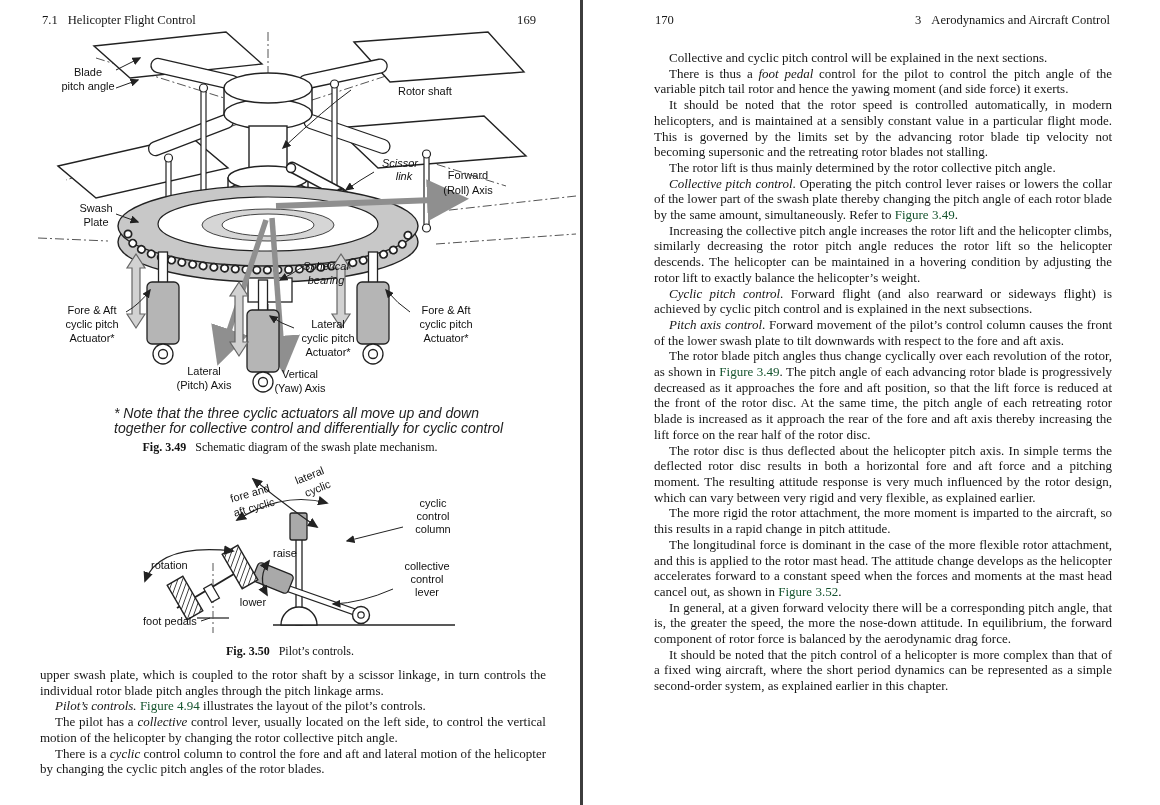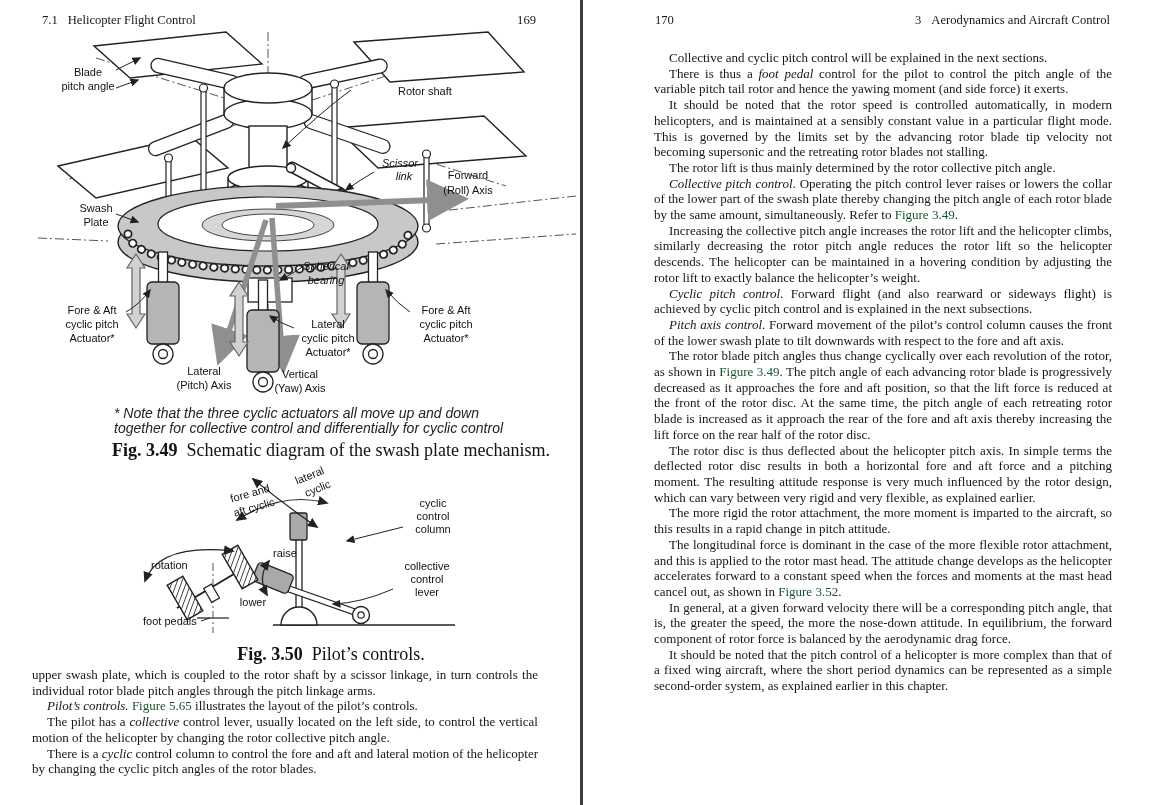--- a/index.html
+++ b/index.html
@@ -12,28 +12,28 @@
   .runhead{position:absolute;top:13px;font-size:12.6px;}
   .rh-left{left:42px;}
   .rh-right-num{left:72px;}
   .rh-right-title{right:50px;}
   .rh-left-num{position:absolute;top:13px;right:44px;font-size:12.6px;}
   .rh-sec{margin-right:10px;}
   .body-col p{margin:0;text-align:justify;font-size:13px;line-height:15.7px;}
   .body-col p.ind{text-indent:15px;}
   .it{font-style:italic;}
   .figlink{color:#14532d;cursor:pointer;}
-  .body-left{position:absolute;top:667px;left:32px;width:506px;}
+  .body-left{position:absolute;top:667px;left:40px;width:506px;}
   .body-right{position:absolute;top:50px;left:71px;width:458px;}
   .fig349{position:absolute;top:28px;left:36px;}
   .fig350{position:absolute;top:465px;left:133px;}
   .fignote{position:absolute;top:406px;left:114px;width:420px;
            font-family:"Liberation Sans",sans-serif;font-style:italic;
            font-size:14px;line-height:14.6px;color:#222;}
-  .caption{position:absolute;left:0;width:100%;text-align:center;font-size:18px;color:#111;padding-left:41px;}
+  .caption{position:absolute;left:0;width:100%;text-align:center;font-size:12px;color:#111;}
   .cap349{top:440px;}
   .cap350{top:644px;}
   .cap-label{font-weight:bold;margin-right:9px;}
   svg text{font-family:"Liberation Sans",sans-serif;font-size:11px;fill:#111;}
   svg .itx{font-style:italic;}
   svg .s10{font-size:10.5px;}
 </style>
 </head>
 <body>
 
@@ -308,21 +308,21 @@
         </g>
       </svg>
     </div>
 
     <div class="caption cap350">
       <span class="cap-label">Fig. 3.50</span><span>Pilot’s controls.</span>
     </div>
 
     <div class="body-col body-left">
         <p class="para"><span>upper swash plate, which is coupled to the rotor shaft by a scissor linkage, in turn controls the individual rotor blade pitch angles through the pitch linkage arms.</span></p>
-        <p class="para ind"><span class="it">Pilot’s controls.</span><span> </span><span class="figlink">Figure 5.65</span><span> illustrates the layout of the pilot’s controls.</span></p>
+        <p class="para ind"><span class="it">Pilot’s controls.</span><span> </span><span class="figlink">Figure 4.94</span><span> illustrates the layout of the pilot’s controls.</span></p>
         <p class="para ind"><span>The pilot has a </span><span class="it">collective</span><span> control lever, usually located on the left side, to control the vertical motion of the helicopter by changing the rotor collective pitch angle.</span></p>
         <p class="para ind"><span>There is a </span><span class="it">cyclic</span><span> control column to control the fore and aft and lateral motion of the helicopter by changing the cyclic pitch angles of the rotor blades.</span></p>
       </div>
   </div>
 
   <div class="page page-right">
     <div class="runhead rh-right-num">170</div>
     <div class="runhead rh-right-title">
       <span class="rh-sec">3</span><span>Aerodynamics and Aircraft Control</span>
     </div>

